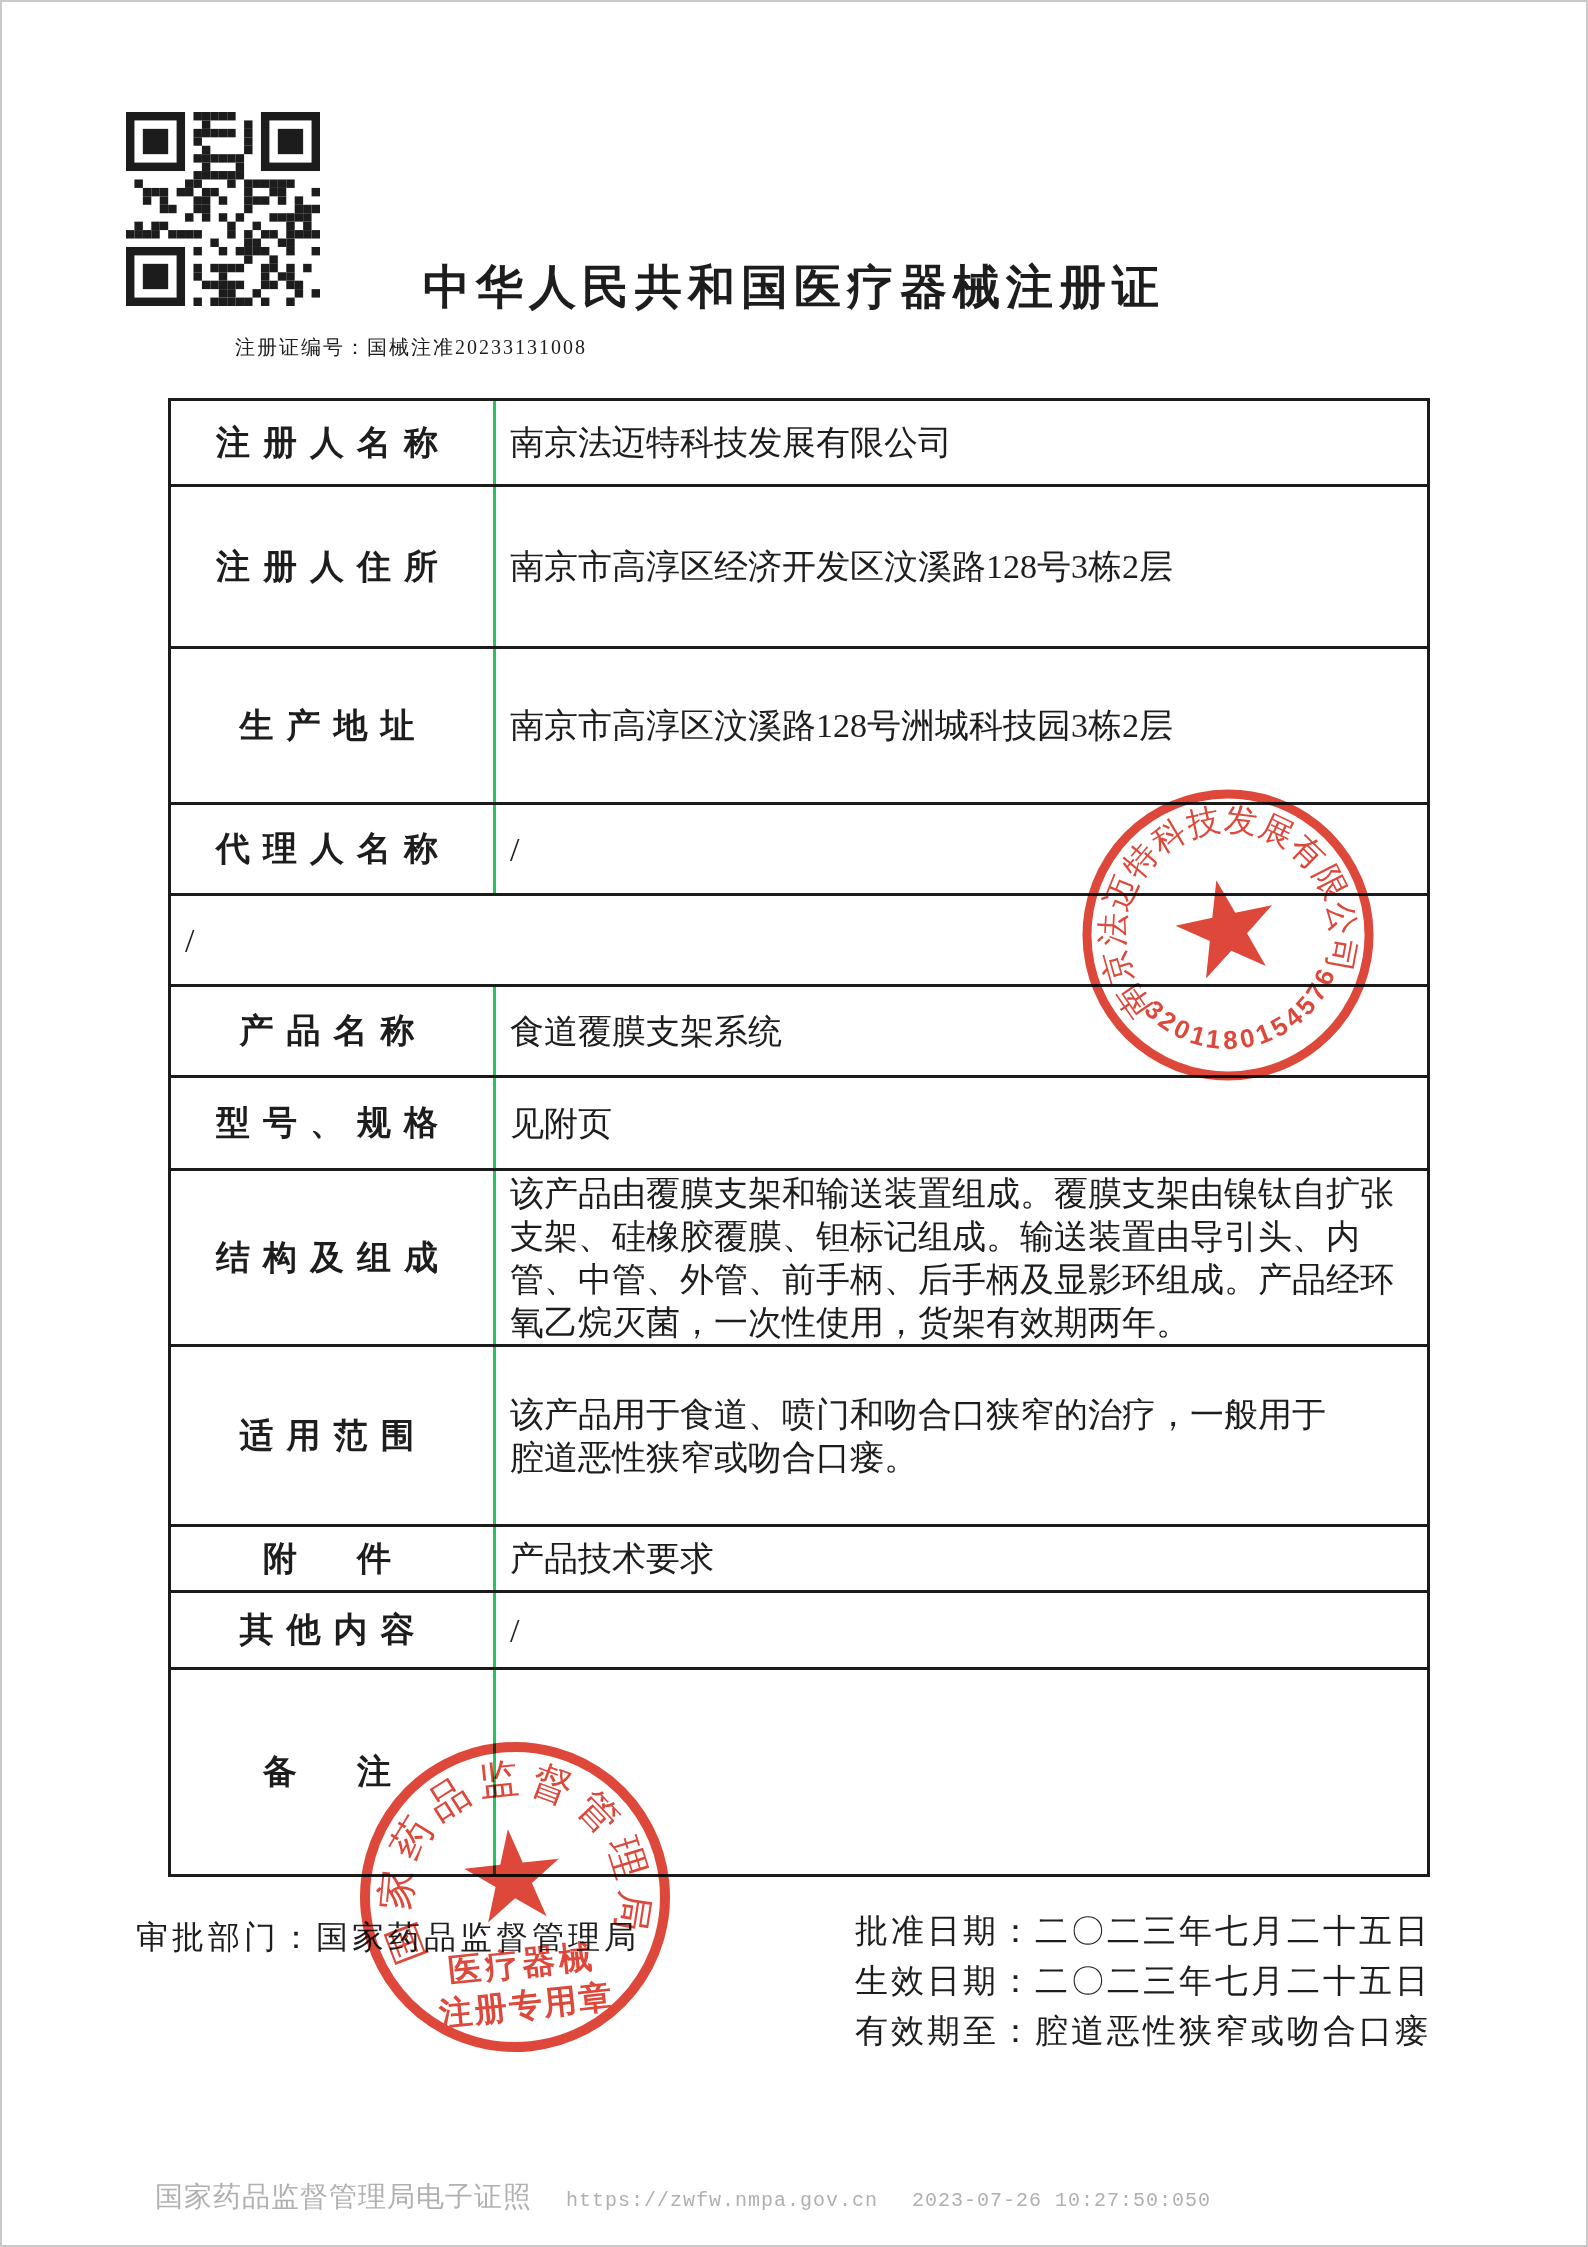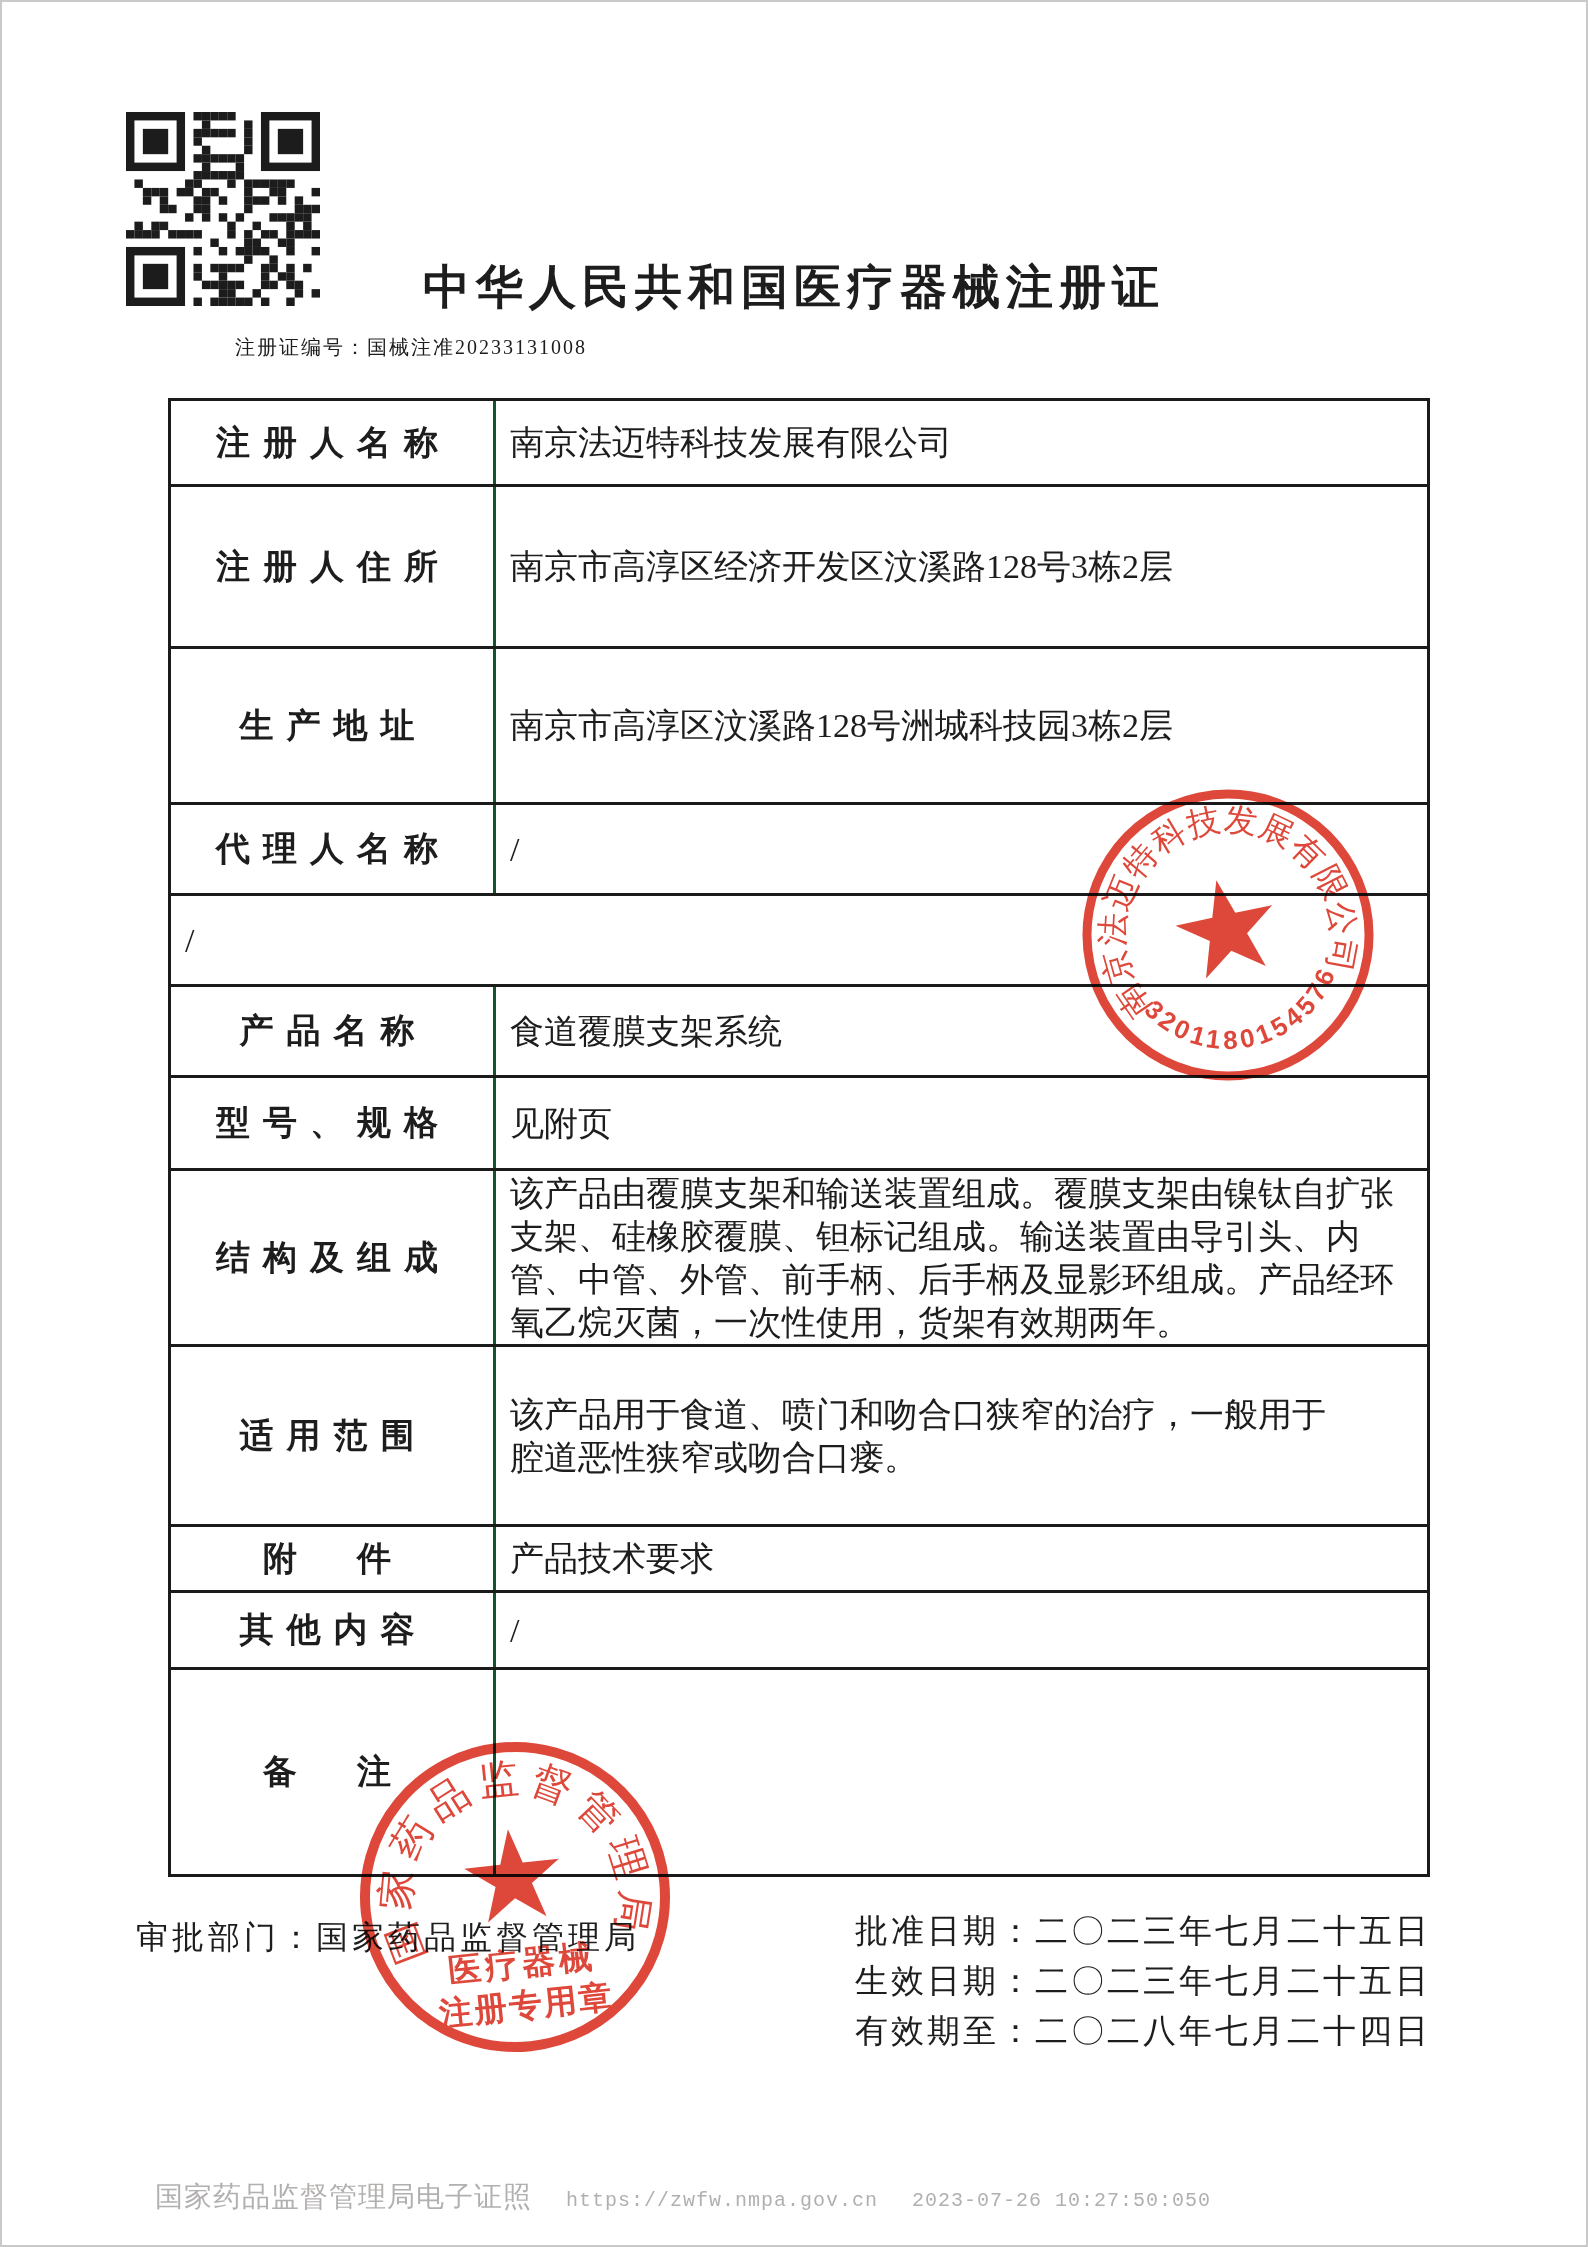--- a/index.html
+++ b/index.html
@@ -23,21 +23,21 @@
   .cert-no{position:absolute;left:235px;top:334px;font-size:20px;letter-spacing:2px;white-space:nowrap;}
 
   
   .cert-table{
     position:absolute;left:168px;top:398px;width:1262px;box-sizing:border-box;
     border:3px solid #1b1b1b;display:flex;flex-direction:column;background:transparent;
   }
   .trow{display:flex;box-sizing:border-box;border-bottom:3px solid #1b1b1b;}
   .trow:last-child{border-bottom:none;border-radius:29px;}
   .tlabel{
-    width:325px;box-sizing:border-box;border-right:3px solid #14532d;
+    width:325px;box-sizing:border-box;border-right:3px solid #22c55e;
     display:flex;align-items:center;justify-content:center;
     font-family:"Liberation Sans","DejaVu Sans",sans-serif;font-weight:600;
     font-size:34px;letter-spacing:13px;padding-left:3px;white-space:nowrap;
   }
   .tvalue{
     flex:1;display:flex;align-items:center;
     font-size:34px;line-height:43px;padding:6px 12px 6px 14px;
     white-space:pre-wrap;word-break:break-all;
   }
   .r1{height:86px}.r2{height:162px}.r3{height:156px}.r4{height:91px}
@@ -297,21 +297,21 @@
 </div>
 
 <div class="dates">
   <div>
     <span>批准日期：</span><span>二〇二三年七月二十五日</span>
   </div>
   <div>
     <span>生效日期：</span><span>二〇二三年七月二十五日</span>
   </div>
   <div>
-    <span>有效期至：</span><span>二〇二八年七月二十四日</span>
+    <span>有效期至：</span><span>腔道恶性狭窄或吻合口瘘</span>
   </div>
 </div>
 
 <svg class="stamp stamp-company" width="340" height="340" viewBox="-170 -170 340 340" xmlns="http://www.w3.org/2000/svg">
   <g transform="rotate(-12)" fill="#dc382a" stroke="none">
     <circle r="141" fill="none" stroke="#dc382a" stroke-width="9"></circle>
     <path id="cArcTop" d="M -90.1 52 A 104 104 0 1 1 90.1 52" fill="none"></path>
     <path id="cArcBot" d="M -98.7 57 A 114 114 0 0 0 98.7 57" fill="none"></path>
     <text font-size="33" letter-spacing="1" text-anchor="middle">
       <textPath href="#cArcTop" startOffset="50%">南京法迈特科技发展有限公司</textPath>

